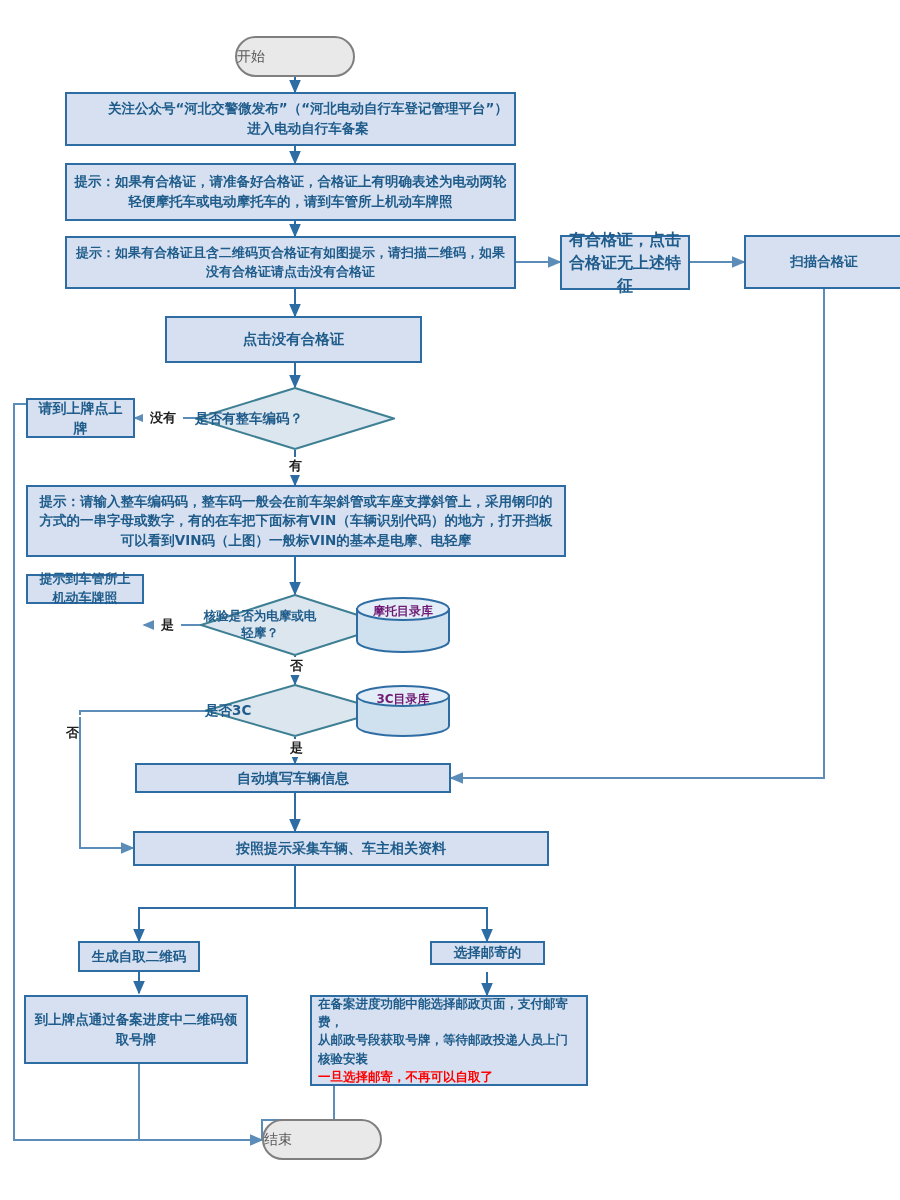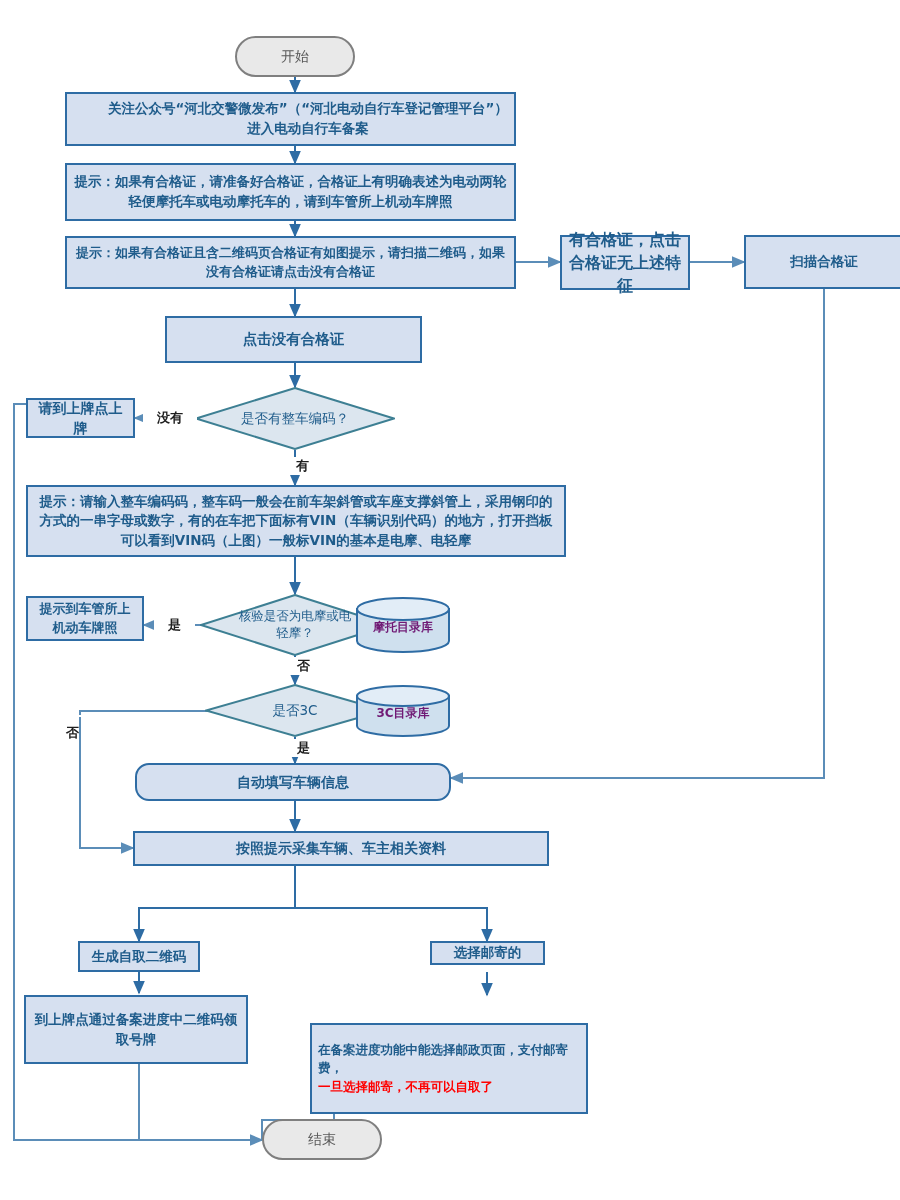--- a/index.html
+++ b/index.html
@@ -19,21 +19,21 @@
     position:absolute;
     left:0; top:0;
     width:900px; height:1200px;
     pointer-events:none;
   }
   .node{
     position:absolute;
     box-sizing:border-box;
     display:flex;
     align-items:center;
-    justify-content:center;
+    justify-content:flex-start;
     text-align:center;
     color:#1f5c8b;
     font-weight:bold;
     line-height:1.45;
     z-index:3;
   }
   
   .terminal{
     background:#e9e9e9;
     border:2px solid #7f7f7f;
@@ -50,21 +50,21 @@
   }
   
   .diamond{
     background:transparent;
     border:none;
   }
   .diamond .dtext{
     position:relative;
     z-index:2;
     color:#1f5c8b;
-    font-weight:normal;
+    font-weight:bold;
     text-align:center;
     line-height:1.35;
   }
   .diamond svg{
     position:absolute;
     left:0; top:0;
     width:100%; height:100%;
     z-index:1;
   }
   
@@ -85,34 +85,34 @@
     font-size:12px;
     margin-top:6px;
   }
   
   .elabel{
     position:absolute;
     color:#1f1f1f;
     font-size:13px;
     font-weight:bold;
     background:#ffffff;
-    padding:0 14px;
+    padding:0 7px;
     z-index:4;
     white-space:nowrap;
   }
   .elabel.vert{
     writing-mode:vertical-rl;
     text-orientation:upright;
     padding:1px 0;
   }
   .warn{
     color:#ff0000;
     font-weight:bold;
   }
-  .tleft{ text-align:left; justify-content:flex-start;margin-top:28px; }
+  .tleft{ text-align:left; justify-content:flex-start; }
   .inner{ padding:2px 6px; width:100%; }
 </style>
 </head>
 <body>
 
 <div id="canvas">
 
   <svg id="edges" viewBox="0 0 900 1200" xmlns="http://www.w3.org/2000/svg">
     <defs>
       <marker id="ah" markerWidth="8" markerHeight="8" refX="6.2" refY="3" orient="auto" markerUnits="strokeWidth">
@@ -230,40 +230,40 @@
   </div>
 
   <div class="node db" style="left:355px; top:597px; width:96px; height:56px; flex-direction:column;">
     <svg viewBox="0 0 96 56" preserveAspectRatio="none">
       <path d="M2,12 L2,44 A46,11 0 0 0 94,44 L94,12 Z" fill="#cfe0ee" stroke="#2e6ca4" stroke-width="2"></path>
       <ellipse cx="48" cy="12" rx="46" ry="11" fill="#e2edf7" stroke="#2e6ca4" stroke-width="2"></ellipse>
     </svg>
     <span class="dbtext">摩托目录库</span>
   </div>
 
-  <div class="node proc" style="left:26px; top:596px; width:118px; height:45px; font-size:13px;">
+  <div class="node proc" style="left:26px; top:574px; width:118px; height:30px; font-size:13px;">
     <span class="inner">提示到车管所上机动车牌照</span>
   </div>
 
   <div class="node diamond" style="left:205px; top:684px; width:180px; height:53px;">
     <svg viewBox="0 0 180 53" preserveAspectRatio="none">
       <polygon points="90,1 179,26.5 90,52 1,26.5" fill="#dce6ef" stroke="#3d7f93" stroke-width="2"></polygon>
     </svg>
     <span class="dtext" style="font-size:13.5px;">是否3C</span>
   </div>
 
   <div class="node db" style="left:355px; top:685px; width:96px; height:52px; flex-direction:column;">
     <svg viewBox="0 0 96 52" preserveAspectRatio="none">
       <path d="M2,11 L2,41 A46,10 0 0 0 94,41 L94,11 Z" fill="#cfe0ee" stroke="#2e6ca4" stroke-width="2"></path>
       <ellipse cx="48" cy="11" rx="46" ry="10" fill="#e2edf7" stroke="#2e6ca4" stroke-width="2"></ellipse>
     </svg>
     <span class="dbtext">3C目录库</span>
   </div>
 
-  <div class="node proc" style="left:135px; top:763px; width:316px; height:38px; font-size:14px;border-radius:14px;">
+  <div class="node proc" style="left:135px; top:763px; width:316px; height:30px; font-size:14px;">
     <span class="inner">自动填写车辆信息</span>
   </div>
 
   <div class="node proc" style="left:133px; top:831px; width:416px; height:35px; font-size:14px;">
     <span class="inner">按照提示采集车辆、车主相关资料</span>
   </div>
 
   <div class="node proc" style="left:78px; top:941px; width:122px; height:31px; font-size:13.5px;">
     <span class="inner">生成自取二维码</span>
   </div>
@@ -272,20 +272,21 @@
     <span class="inner">选择邮寄的</span>
   </div>
 
   <div class="node proc" style="left:24px; top:995px; width:224px; height:69px; font-size:13.5px;">
     <span class="inner">到上牌点通过备案进度中二维码领取号牌</span>
   </div>
 
   <div class="node proc tleft" style="left:310px; top:995px; width:278px; height:91px; font-size:12.5px; align-items:center;">
     <div class="inner" style="font-weight:bold;">
       <div>在备案进度功能中能选择邮政页面，支付邮寄费，</div>
+      <div>从邮政号段获取号牌，等待邮政投递人员上门核验安装</div>
       <div class="warn">一旦选择邮寄，不再可以自取了</div>
     </div>
   </div>
 
   <div class="node terminal" style="left:262px; top:1119px; width:120px; height:41px;">
     <span>结束</span>
   </div>
 
   <div class="elabel" style="left:143px; top:409px;">没有</div>
 

